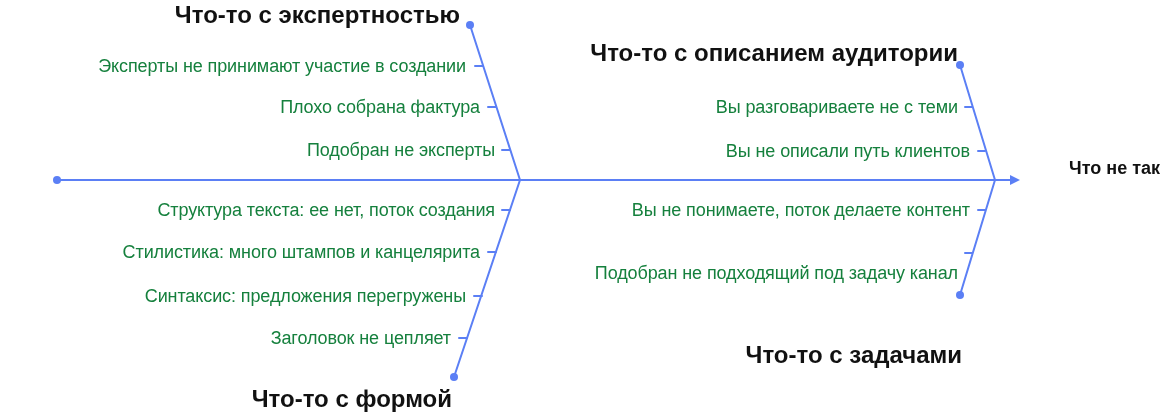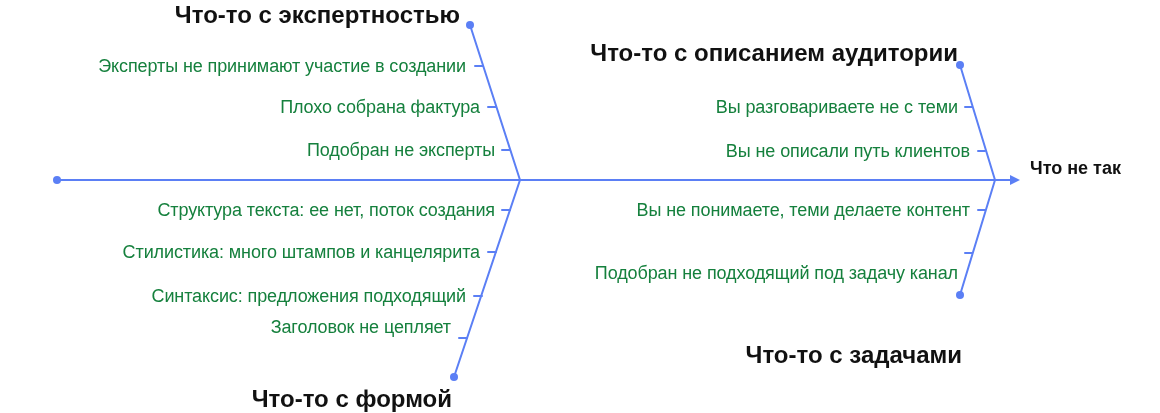--- a/index.html
+++ b/index.html
@@ -4,21 +4,21 @@
 <style>
   html, body { margin: 0; padding: 0; background: #ffffff; }
   body { width: 1160px; height: 413px; position: relative; overflow: hidden;
          font-family: "Liberation Sans", "DejaVu Sans", sans-serif; color: #1a1a1a; }
   svg.lines { position: absolute; left: 0; top: 0; width: 1160px; height: 413px; }
   .cause { position: absolute; font-size: 18px; line-height: 22px; white-space: nowrap;
            text-align: right; color: #15803d; font-weight: 400; letter-spacing: -0.1px; }
   .cat { position: absolute; font-size: 24px; line-height: 22px; white-space: nowrap;
          font-weight: 700; color: #111; }
   .effect { position: absolute; font-size: 18px; line-height: 24px; font-weight: 700;
-            color: #111; text-align: left; white-space: nowrap; }
+            color: #111; text-align: right; white-space: nowrap; }
 </style>
 </head>
 <body>
 
 <svg class="lines" viewBox="0 0 1160 413" xmlns="http://www.w3.org/2000/svg">
   <g stroke="#5B7FF5" stroke-width="2" fill="none" stroke-linecap="round">
 
     <line x1="57" y1="180" x2="1011" y2="180"></line>
 
     <line x1="470" y1="25" x2="520" y2="180"></line>
@@ -58,24 +58,24 @@
 <div class="cat" style="right:708px; top:388px;">Что-то с формой</div>
 <div class="cat" style="right:202px; top:35px;margin-top:7px;">Что-то с описанием аудитории</div>
 <div class="cat" style="right:198px; top:302px;margin-top:42px;">Что-то с задачами</div>
 
 <div class="cause" style="right:694px; top:55px;">Эксперты не принимают участие в создании</div>
 <div class="cause" style="right:680px; top:96px;">Плохо собрана фактура</div>
 <div class="cause" style="right:665px; top:139px;">Подобран не эксперты</div>
 
 <div class="cause" style="right:665px; top:199px;">Структура текста: ее нет, поток создания</div>
 <div class="cause" style="right:680px; top:241px;">Стилистика: много штампов и канцелярита</div>
-<div class="cause" style="right:694px; top:285px;">Синтаксис: предложения подходящий</div>
-<div class="cause" style="right:709px; top:316px;margin-left:20px;">Заголовок не цепляет</div>
+<div class="cause" style="right:694px; top:285px;">Синтаксис: предложения перегружены</div>
+<div class="cause" style="right:709px; top:327px;margin-left:20px;">Заголовок не цепляет</div>
 
 <div class="cause" style="right:202px; top:96px;">Вы разговариваете не с теми</div>
 <div class="cause" style="right:190px; top:140px;">Вы не описали путь клиентов</div>
 
-<div class="cause" style="right:190px; top:199px;">Вы не понимаете, теми делаете контент</div>
+<div class="cause" style="right:190px; top:199px;">Вы не понимаете, поток делаете контент</div>
 <div class="cause" style="right:202px; top:226px;margin-top:36px;">Подобран не подходящий под задачу канал</div>
 
 <div class="effect" style="left:1030px; top:156px; width:130px;">
   <div>Что не так</div>
 </div>
 
 </body></html>

